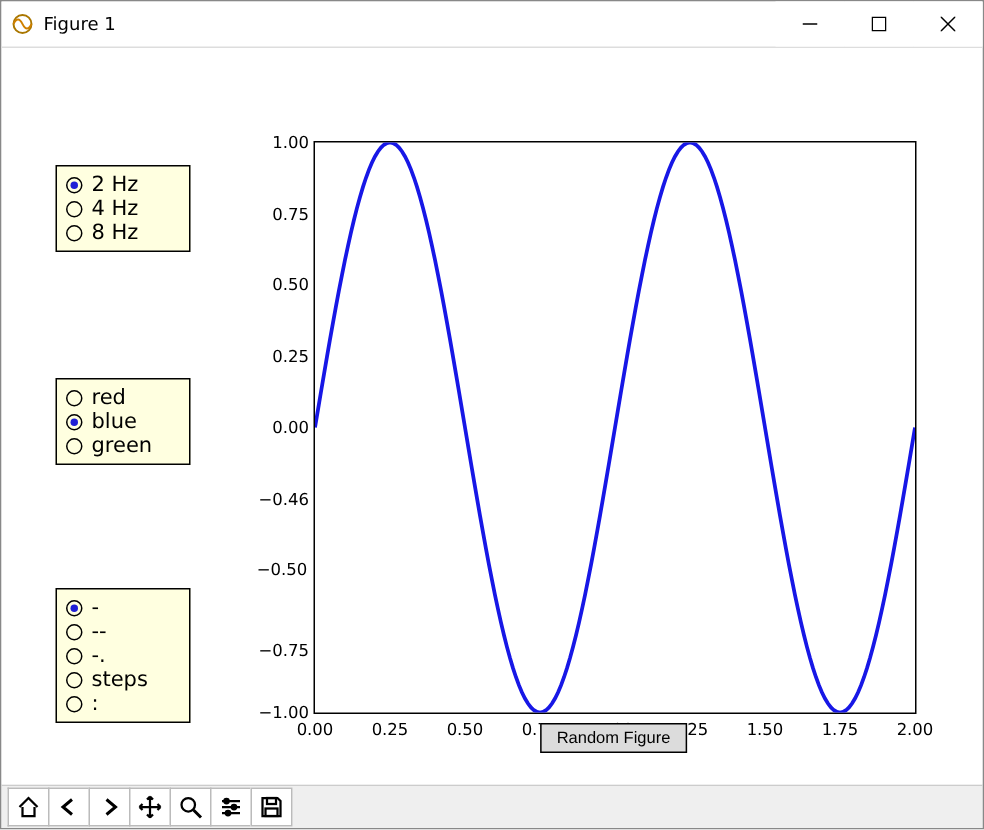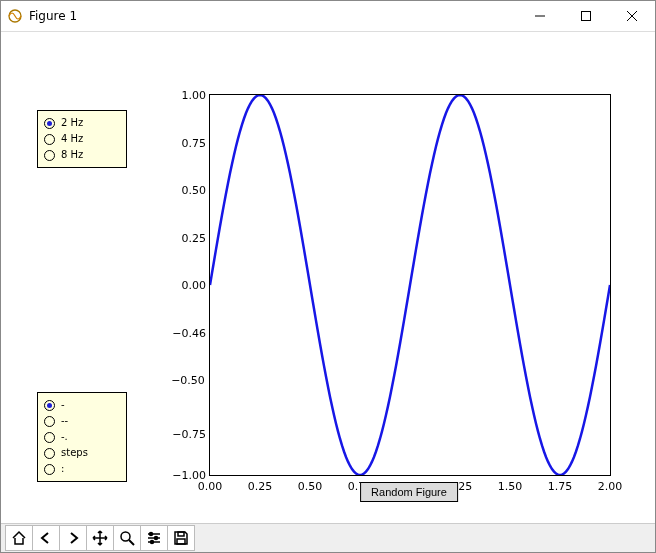--- a/index.html
+++ b/index.html
@@ -4,21 +4,21 @@
 <style>
   html,body{margin:0;padding:0;font-family:"DejaVu Sans","Segoe UI",sans-serif;font-size:12px;background:#fff;color:#000}
   .window{width:656px;height:553px;border:1px solid #888;box-sizing:border-box;display:flex;flex-direction:column;background:#f0f0f0}
   .titlebar{height:30px;background:#fff;display:flex;align-items:center;position:relative;border-bottom:1px solid #ddd}
   .titlebar .app-icon{width:16px;height:16px;margin:0 6px}
   .titlebar-title{font-size:12px}
   .win-controls{position:absolute;right:0;top:0;height:100%;display:flex}
   .win-btn{width:46px;height:100%;display:flex;align-items:center;justify-content:center;background:#fff;cursor:default}
   .win-btn svg{width:10px;height:10px;stroke:#000;stroke-width:1;fill:none}
   .figure-area{flex:1;background:#fff;position:relative}
-  .radio-panel{position:absolute;background:#FFFFE0;border:1px solid #000;padding:4px 6px;line-height:16px;font-size:10px}
+  .radio-panel{position:absolute;background:#FFFFE0;border:1px solid #000;padding:4px 6px;line-height:16px;font-size:14px}
   .radio-row{display:flex;align-items:center;cursor:pointer}
   .radio-circle{width:9px;height:9px;border:1px solid #000;border-radius:50%;margin-right:6px;display:flex;align-items:center;justify-content:center}
   .radio-circle.selected::after{content:"";width:5px;height:5px;border-radius:50%;background:#1f1fd6}
   .plot-box{position:absolute;border:1px solid #000;background:#fff}
   .ytick{position:absolute;left:-40px;width:36px;text-align:right;font-size:11px;transform:translateY(-50%)}
   .xtick{position:absolute;bottom:-18px;width:40px;text-align:center;font-size:11px;transform:translateX(-50%)}
   .random-btn{position:absolute;left:50%;transform:translateX(-50%);border:1px solid #000;background:#dcdcdc;font-size:11px;padding:3px 10px;cursor:pointer}
   .toolbar{height:28px;background:#efefef;display:flex;align-items:center;padding:0 4px;border-top:1px solid #ccc}
   .tb-btn{width:26px;height:24px;border:1px solid #bbb;border-right:none;display:flex;align-items:center;justify-content:center;background:#fff;cursor:pointer}
   .tb-btn:last-child{border-right:1px solid #bbb}
@@ -62,20 +62,34 @@
           <span class="radio-circle selected"></span>
           <span>2 Hz</span>
         </div>
         <div class="radio-row">
           <span class="radio-circle"></span>
           <span>4 Hz</span>
         </div>
         <div class="radio-row">
           <span class="radio-circle"></span>
           <span>8 Hz</span>
+        </div>
+      </div>
+    <div class="radio-panel" id="panel-color" style="left:36px;top:220px;width:76px">
+        <div class="radio-row">
+          <span class="radio-circle"></span>
+          <span>red</span>
+        </div>
+        <div class="radio-row">
+          <span class="radio-circle selected"></span>
+          <span>blue</span>
+        </div>
+        <div class="radio-row">
+          <span class="radio-circle"></span>
+          <span>green</span>
         </div>
       </div>
     <div class="radio-panel" id="panel-style" style="left:36px;top:360px;width:76px">
         <div class="radio-row">
           <span class="radio-circle selected"></span>
           <span>-</span>
         </div>
         <div class="radio-row">
           <span class="radio-circle"></span>
           <span>--</span>

